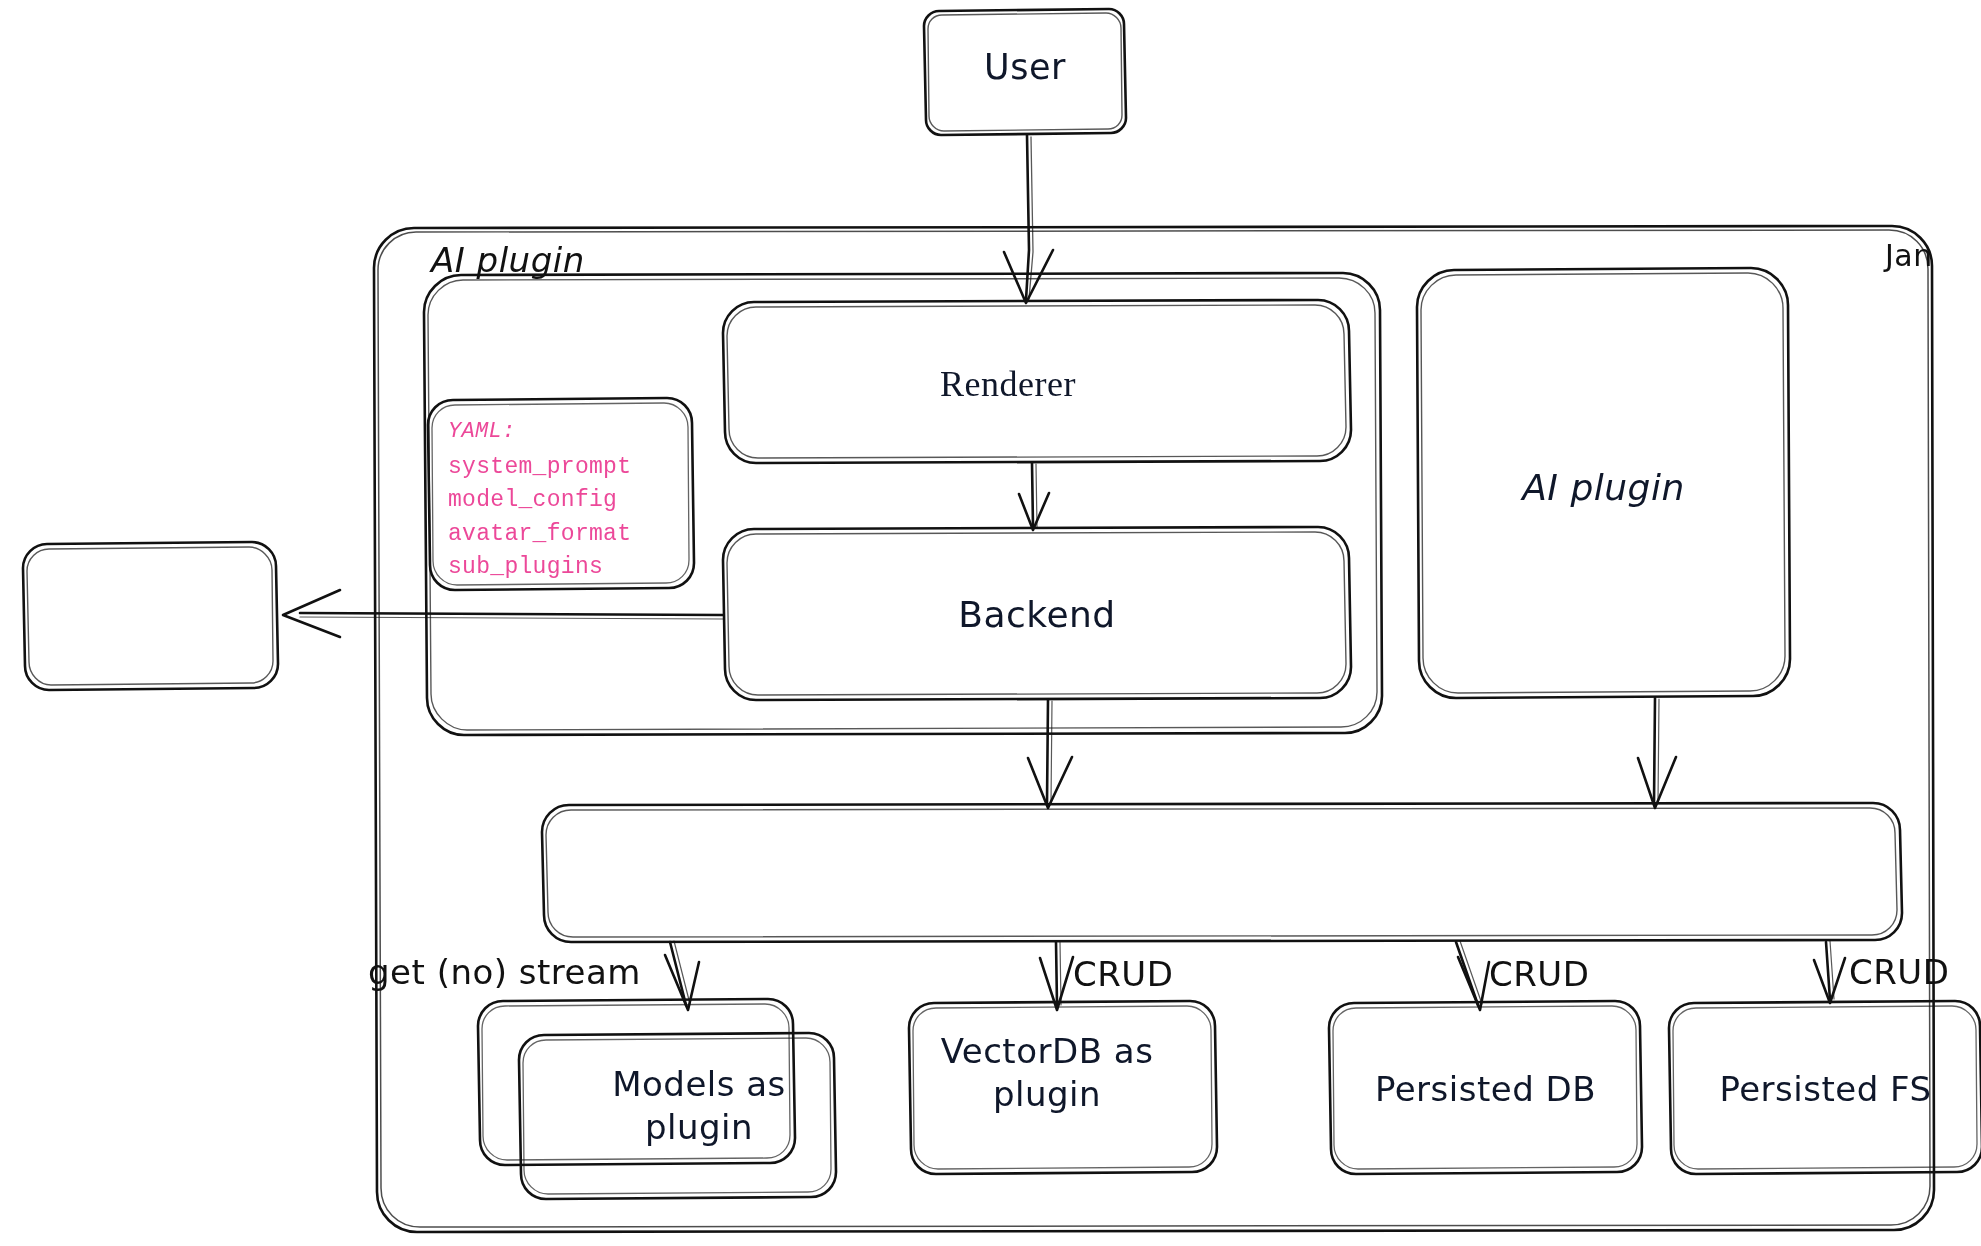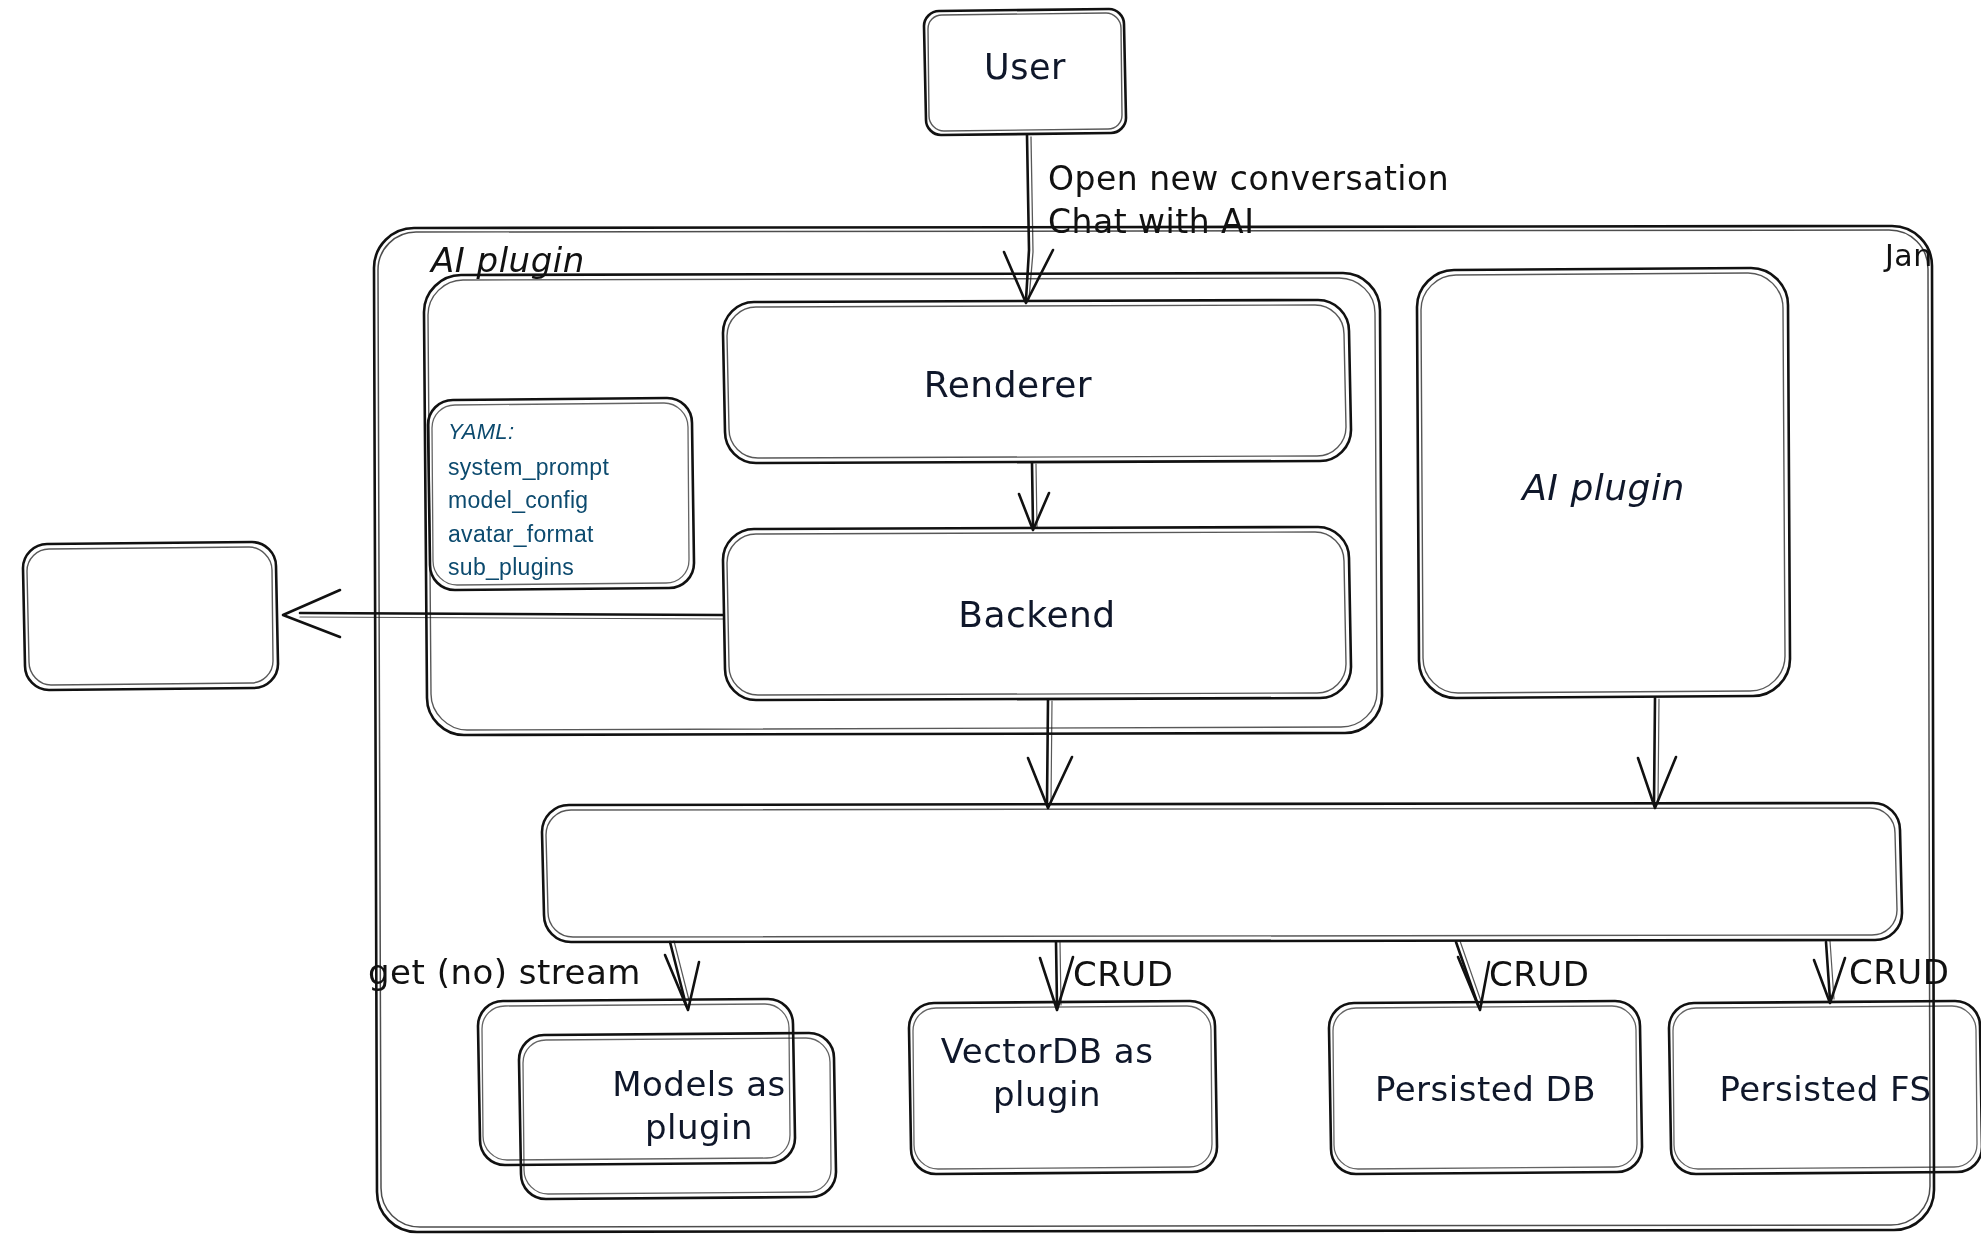--- a/index.html
+++ b/index.html
@@ -20,22 +20,22 @@
   .edgeLabel{
     position:absolute;
     color:#111111;
     font-family:"DejaVu Sans",sans-serif;
     line-height:1.3;
     white-space:pre-line;
     letter-spacing:0.5px;
   }
   .yamlText{
     position:absolute;
-    color:#0c4a6e;
-    font-family:Liberation Sans, sans-serif;
+    color:#ec4899;
+    font-family:Liberation Mono, monospace;
     line-height:1.45;
     white-space:pre-line;
     letter-spacing:0.3px;
   }
   .groupLabel{
     position:absolute;
     color:#111111;
     font-family:"DejaVu Sans",sans-serif;
     letter-spacing:0.5px;
   }
@@ -200,21 +200,21 @@
 
     </g>
   </svg>
 
   <div class="groupLabel" style="left:1885px; top:238px; font-size:30px;">Jan</div>
 
   <div class="groupLabel italicish" style="left:431px; top:240px; font-size:34px;">AI plugin</div>
 
   <div class="nodeLabel" style="left:924px; top:46px; width:202px; font-size:35px;">User</div>
 
-  <div class="nodeLabel" style="left:723px; top:362px; width:570px; font-size:36px;">Renderer</div>
+  <div class="nodeLabel" style="left:723px; top:362px; width:570px; font-size:36px;font-family:Liberation Serif, serif;">Renderer</div>
 
   <div class="nodeLabel" style="left:723px; top:592px; width:628px; font-size:36px;">Backend</div>
 
   <div class="nodeLabel italicish" style="left:1417px; top:465px; width:373px; font-size:36px;">AI plugin</div>
 
 
 
   <div class="nodeLabel" style="left:521px; top:1063px; width:356px; font-size:34px;">Models as
 plugin</div>
 
@@ -224,22 +224,20 @@
   <div class="nodeLabel" style="left:1329px; top:1068px; width:313px; font-size:34px;">Persisted DB</div>
 
   <div class="nodeLabel" style="left:1669px; top:1068px; width:313px; font-size:34px;">Persisted FS</div>
 
   <div class="yamlText italicish" style="left:448px; top:416px; font-size:22px;">YAML:</div>
   <div class="yamlText" style="left:448px; top:451px; font-size:23px;" id="yaml-keys">system_prompt
 model_config
 avatar_format
 sub_plugins</div>
 
-  <div class="edgeLabel" style="left:1048px; top:158px; font-size:33px;">Open new conversation
-Chat with AI</div>
 
   <div class="edgeLabel" style="left:368px; top:950px; font-size:34px;">get (no) stream</div>
 
   <div class="edgeLabel" style="left:1073px; top:952px; font-size:34px;">CRUD</div>
 
   <div class="edgeLabel" style="left:1489px; top:952px; font-size:34px;">CRUD</div>
 
   <div class="edgeLabel" style="left:1849px; top:950px; font-size:34px;">CRUD</div>
 
 </div>

